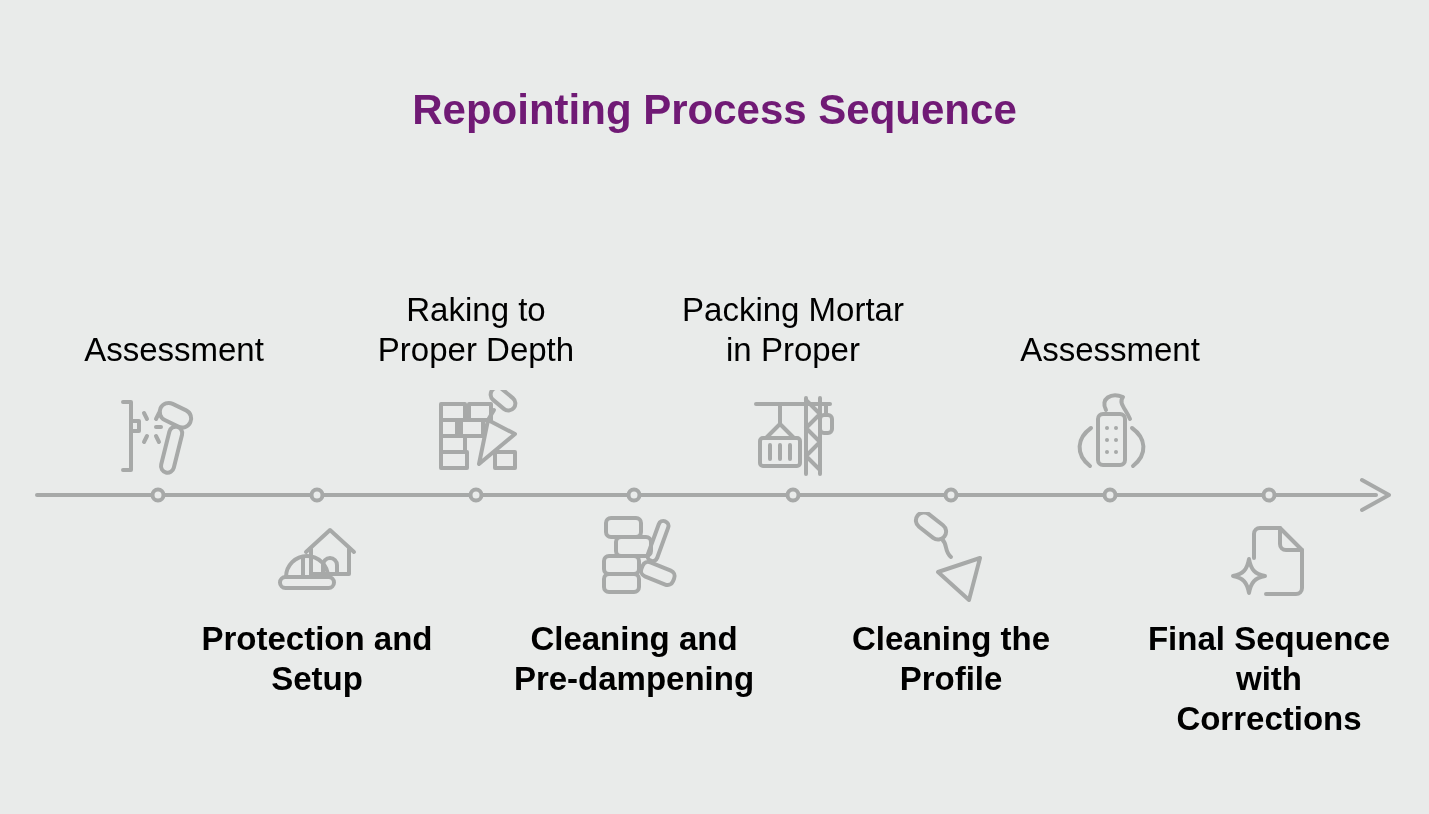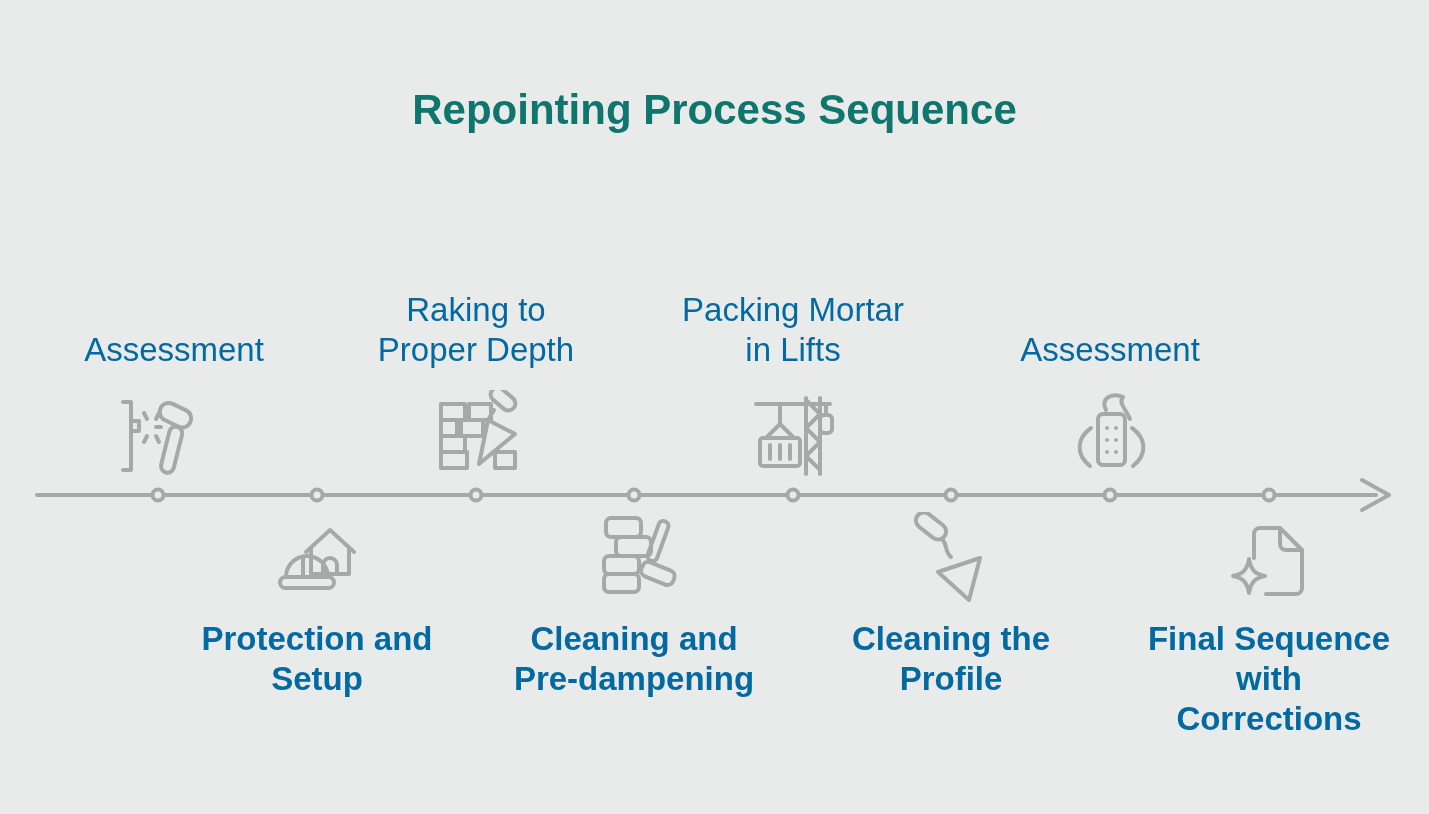--- a/index.html
+++ b/index.html
@@ -12,37 +12,37 @@
     overflow: hidden;
   }
   .title {
     position: absolute;
     top: 86px;
     left: 0;
     width: 100%;
     text-align: center;
     font-size: 42px;
     font-weight: bold;
-    color: #0f766e;
+    color: #701a75;
     letter-spacing: 0px;
   }
   .axis {
     position: absolute;
     left: 0;
     top: 455px;
     width: 1429px;
     height: 80px;
   }
   .label {
     position: absolute;
     transform: translateX(-50%);
     text-align: center;
     font-size: 33px;
     line-height: 40px;
-    color: #0369a1;
+    color: #000000;
     white-space: nowrap;
   }
   .label.above { bottom: 444px; }
   .label.below { top: 619px; font-weight: bold; }
   .ico {
     position: absolute;
     transform: translateX(-50%);
     width: 90px;
     height: 90px;
     color: #a7a9a8;
@@ -140,21 +140,21 @@
       <rect x="27" y="25" width="35" height="19" rx="5"></rect>
       <rect x="15" y="44" width="35" height="18" rx="5"></rect>
       <rect x="15" y="62" width="35" height="18" rx="5"></rect>
       <rect x="64" y="8" width="10" height="42" rx="5" transform="rotate(20 69 29)"></rect>
       <rect x="52" y="54" width="34" height="15" rx="6" transform="rotate(22 69 61)"></rect>
     </svg>
   </div>
 
   <div class="label above" style="left:793px">
     <div>Packing Mortar</div>
-    <div>in Lifts</div>
+    <div>in Proper</div>
   </div>
   <div class="ico above" style="left:793px">
     <svg viewBox="0 0 90 90">
       <path d="M8 14 H82"></path>
       <path d="M32 14 V34"></path>
       <path d="M32 34 L18 48 M32 34 L46 48"></path>
       <rect x="12" y="48" width="40" height="28" rx="3"></rect>
       <path d="M22 55 V69 M32 55 V69 M42 55 V69"></path>
       <path d="M58 8 V84 M72 8 V84"></path>
       <path d="M58 10 L72 24 L58 38 L72 52 L58 66 L72 80"></path>

